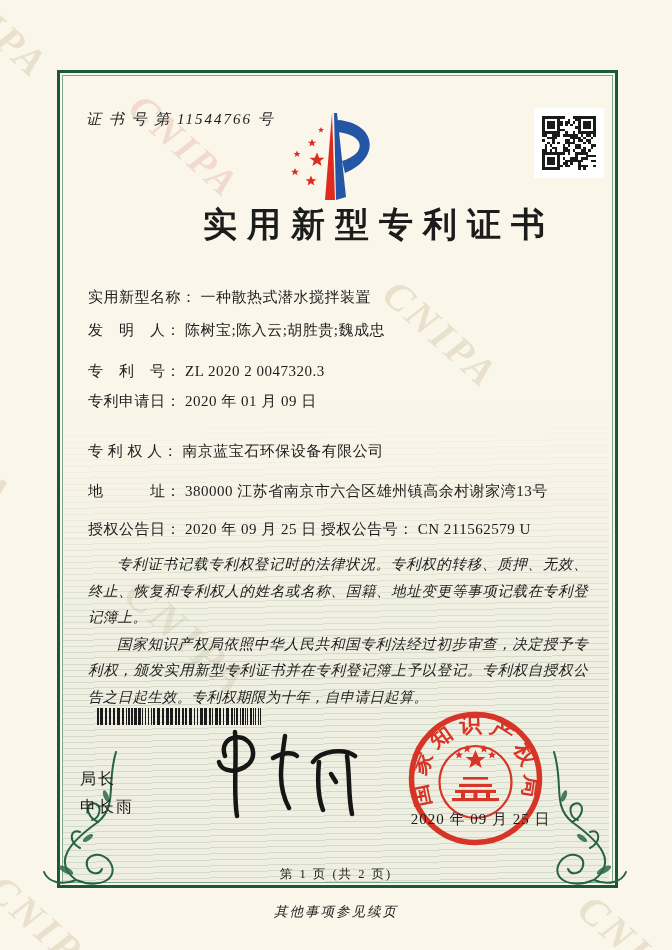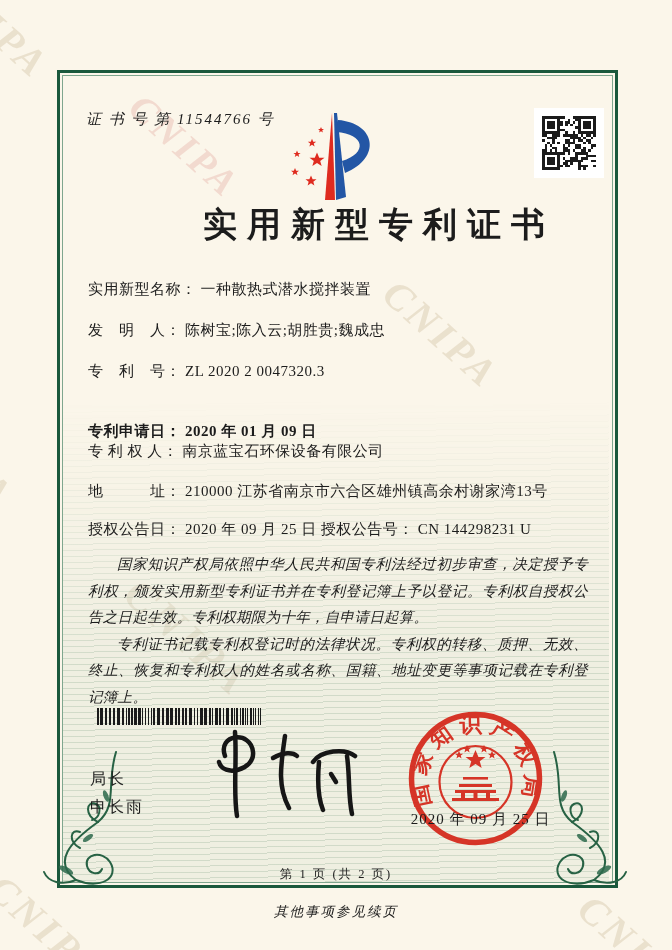--- a/index.html
+++ b/index.html
@@ -20,27 +20,27 @@
       mask-image:linear-gradient(to bottom,transparent 0%,#000 55%);pointer-events:none;}
   .cert-no{position:absolute;left:86px;top:110px;font-size:15px;letter-spacing:2px;font-style:italic;}
   .logo{position:absolute;left:288px;top:110px;}
   .qr-bg{position:absolute;left:534px;top:108px;width:70px;height:70px;background:#ffffff;}
   .qr{position:absolute;left:542px;top:116px;}
   .title{position:absolute;left:0;top:202px;width:100%;text-align:center;
       font-size:34px;font-weight:bold;letter-spacing:10px;text-indent:10px;padding-left:38px;}
   .field-row{position:absolute;left:88px;font-size:15px;white-space:nowrap;letter-spacing:0.5px;}
   .field-row .val{margin-left:4px;}
   .field-row .lab2{margin-left:4px;}
-  .r1{top:280px;} .r2{top:321px;} .r3{top:362px;} .r4{top:422px;font-weight:bold;}
+  .r1{top:288px;} .r2{top:321px;} .r3{top:362px;} .r4{top:392px;}
   .r5{top:442px;font-family:Liberation Serif, serif;} .r6{top:482px;} .r7{top:520px;}
   .body-text{position:absolute;left:88px;top:551px;width:500px;font-size:14.5px;
       line-height:26.5px;font-style:italic;text-align:justify;letter-spacing:0.3px;}
   .body-text p{margin:0;text-indent:2em;}
   .barcode{position:absolute;left:97px;top:708px;}
-  .officer{position:absolute;left:90px;top:765px;font-size:16px;line-height:28px;letter-spacing:2px;}
+  .officer{position:absolute;left:80px;top:765px;font-size:16px;line-height:28px;letter-spacing:2px;}
   .signature{position:absolute;left:195px;top:728px;}
   .seal{position:absolute;left:403px;top:706px;opacity:0.93;}
   .seal-date{position:absolute;left:398px;top:810px;width:165px;text-align:center;
       font-size:15px;letter-spacing:1px;}
   .pagination{position:absolute;left:0;top:866px;width:100%;text-align:center;
       font-size:12.5px;letter-spacing:2px;}
   .continuation{position:absolute;left:0;top:903px;width:100%;text-align:center;
       font-size:13.5px;font-style:italic;letter-spacing:2px;}
   .ornament{position:absolute;pointer-events:none;}
   .ornament.left{left:36px;top:750px;}
@@ -266,29 +266,29 @@
   <div class="field-row r3">
     <span class="lab">专　利　号：</span><span class="val">ZL 2020 2 0047320.3</span>
   </div>
   <div class="field-row r4">
     <span class="lab">专利申请日：</span><span class="val">2020 年 01 月 09 日</span>
   </div>
   <div class="field-row r5">
     <span class="lab">专 利 权 人：</span><span class="val">南京蓝宝石环保设备有限公司</span>
   </div>
   <div class="field-row r6">
-    <span class="lab">地　　　址：</span><span class="val">210000 江苏省南京市六合区雄州镇高余村谢家湾13号</span>
+    <span class="lab">地　　　址：</span><span class="val">380000 江苏省南京市六合区雄州镇高余村谢家湾13号</span>
   </div>
   <div class="field-row r7">
-    <span class="lab">授权公告日：</span><span class="val">2020 年 09 月 25 日</span><span class="lab2">授权公告号：</span><span class="val">CN 144298231 U</span>
+    <span class="lab">授权公告日：</span><span class="val">2020 年 09 月 25 日</span><span class="lab2">授权公告号：</span><span class="val">CN 211562579 U</span>
   </div>
 
   <div class="body-text">
+    <p>专利证书记载专利权登记时的法律状况。专利权的转移、质押、无效、终止、恢复和专利权人的姓名或名称、国籍、地址变更等事项记载在专利登记簿上。</p>
     <p>国家知识产权局依照中华人民共和国专利法经过初步审查，决定授予专利权，颁发实用新型专利证书并在专利登记簿上予以登记。专利权自授权公告之日起生效。专利权期限为十年，自申请日起算。</p>
-    <p>专利证书记载专利权登记时的法律状况。专利权的转移、质押、无效、终止、恢复和专利权人的姓名或名称、国籍、地址变更等事项记载在专利登记簿上。</p>
   </div>
 
   <svg class="barcode" width="170" height="17" viewBox="0 0 170 17">
       <rect x="0" y="0" width="2" height="17" fill="#1b1b1b"></rect>
       <rect x="3" y="0" width="3" height="17" fill="#1b1b1b"></rect>
       <rect x="8" y="0" width="2" height="17" fill="#1b1b1b"></rect>
       <rect x="12" y="0" width="2" height="17" fill="#1b1b1b"></rect>
       <rect x="16" y="0" width="2" height="17" fill="#1b1b1b"></rect>
       <rect x="20" y="0" width="3" height="17" fill="#1b1b1b"></rect>
       <rect x="25" y="0" width="2" height="17" fill="#1b1b1b"></rect>

